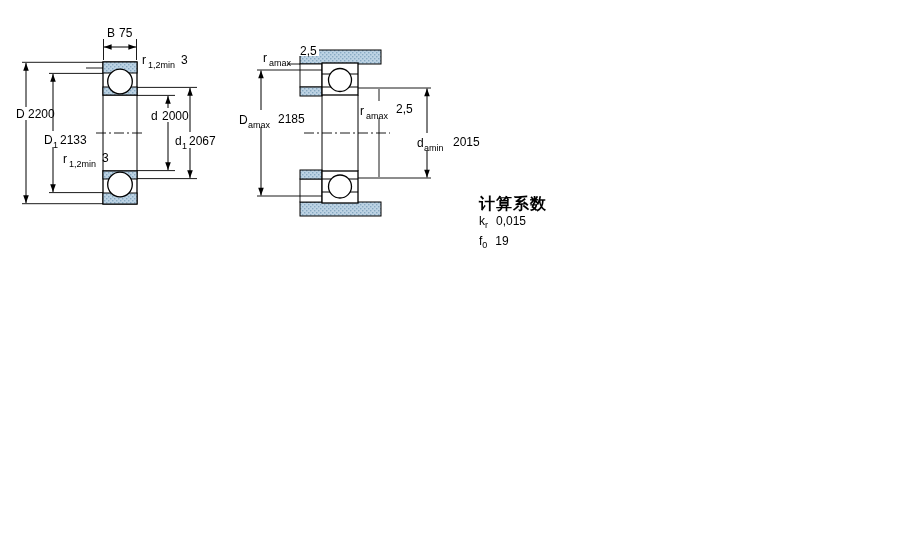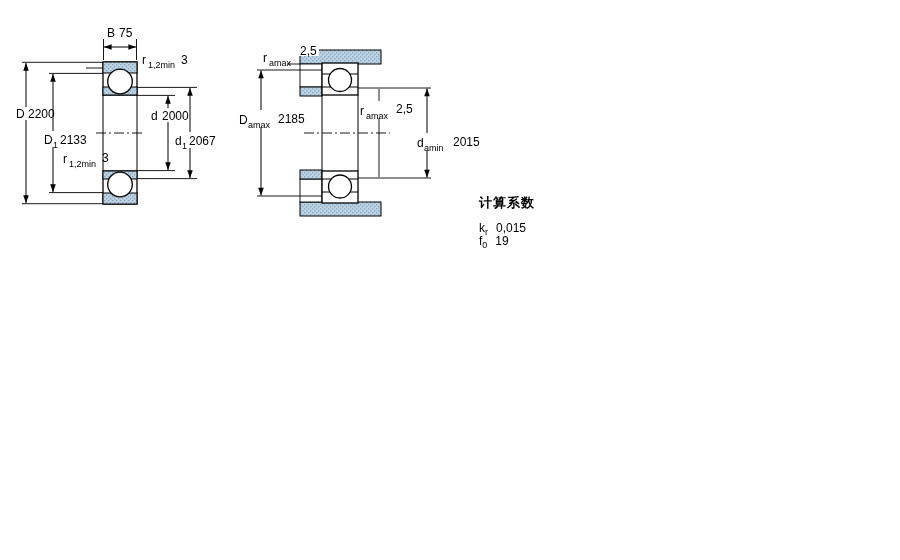--- a/index.html
+++ b/index.html
@@ -28,32 +28,32 @@
   .lblbg { fill: #ffffff; stroke: none; }
 
   
   .factors {
     position: absolute;
     left: 479px;
     top: 194px;
     color: #000;
   }
   .f-title {
-    font-size: 13px;
+    font-size: 16px;
     font-weight: bold;
     letter-spacing: 1px;
     white-space: nowrap;
   }
   .f-row {
     position: absolute;
     left: 0;
     font-size: 12px;
     white-space: nowrap;
   }
-  .f-row-kr { top: 27px; }
+  .f-row-kr { top: 20px; }
   .f-row-f0 { top: 40px; }
   .f-row sub {
     font-size: 9px;
     line-height: 0;
   }
   .f-val { margin-left: 8px; }
 </style>
 </head>
 <body>
 

